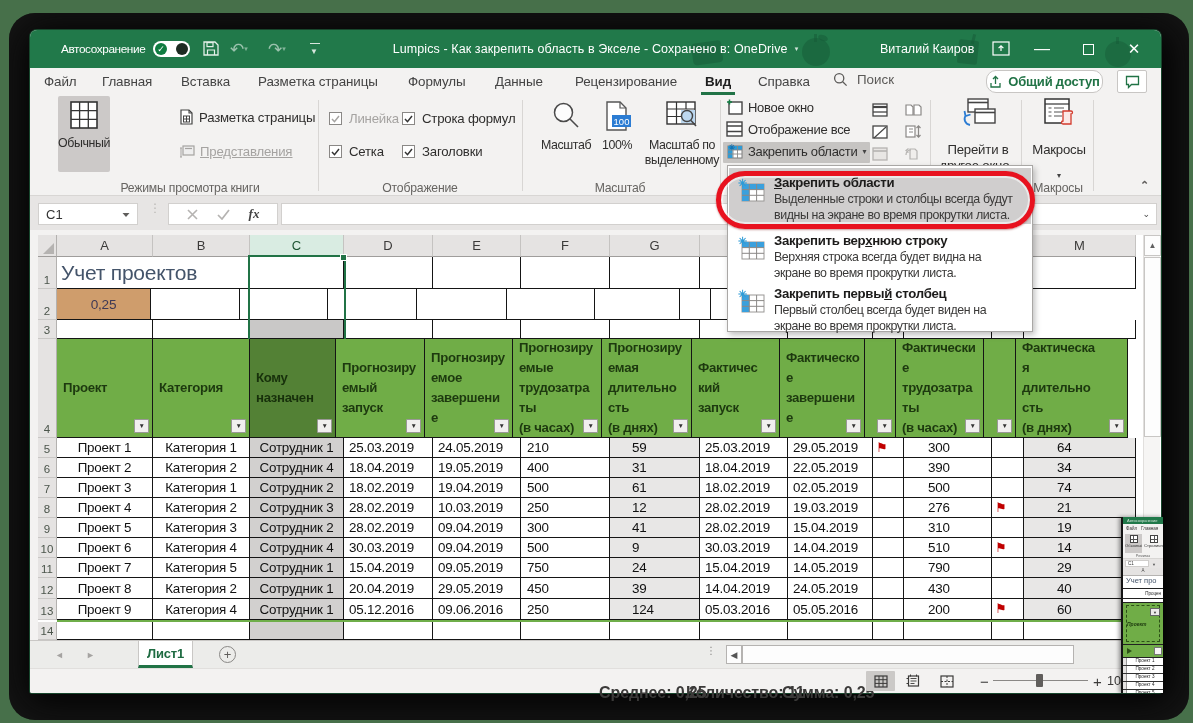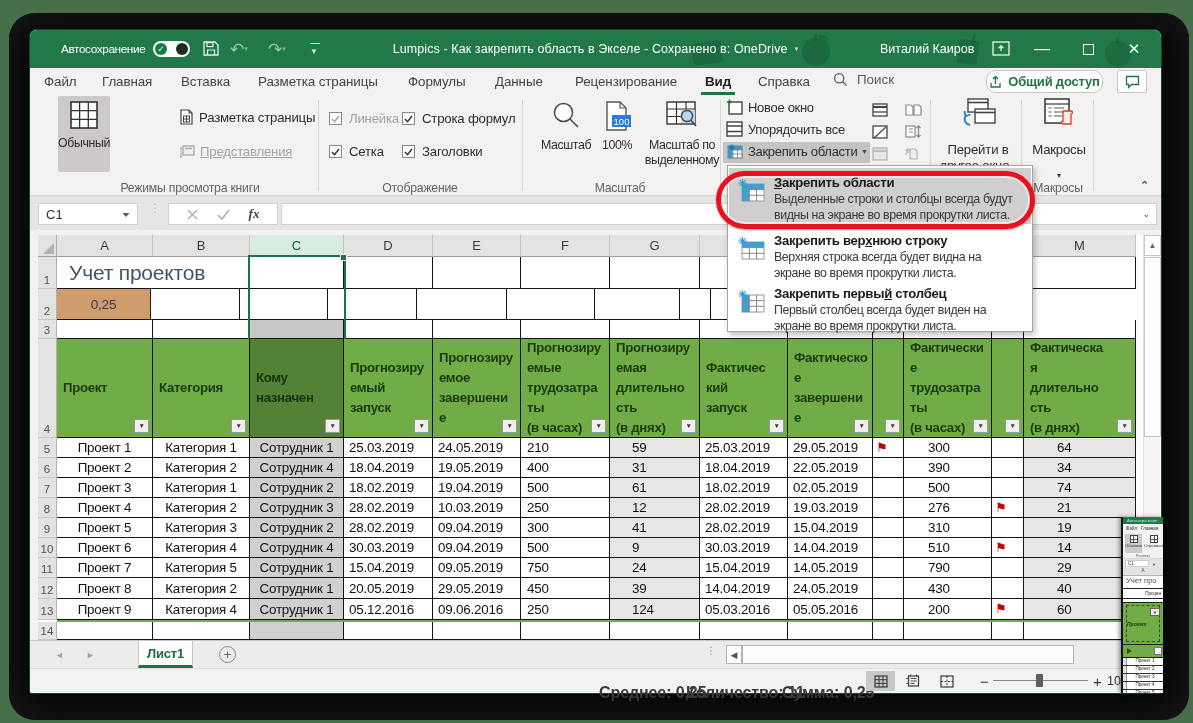--- a/index.html
+++ b/index.html
@@ -96,21 +96,21 @@
   .cD{width:89px; padding-left:5px;} .cE{width:88px; padding-left:5px;} .cF{width:89px; padding-left:6px;}
   .cG{width:90px; padding-left:22px; background:#e8e7e6;} .cH{width:88px; padding-left:5px;} .cI{width:85px; padding-left:5px;}
   .cJ{width:31px; padding-left:3px;} .cK{width:88px; padding-left:24px;} .cL{width:32px; padding-left:3px;}
   .cM{width:112px; padding-left:33px; background:#e8e7e6;}
   .datarows .grow { height:20px; }
   .datarows .grow:nth-of-type(8) , .datarows .grow:nth-of-type(9) { height:21px; }
   .flag { color:#c00000; font-size:13px; line-height:10px; }
   
   .row1 { height:32px; } .row2 { height:31px; } .row3 { height:19px; } .row4 { height:99px; } .row14 { height:18px; }
   .row1 .mergeAB { width:193px; border-right:none; border-bottom:1px solid #151515; display:flex; align-items:center; background:#fff; }
-  .sheet-title { font-size:21px; color:#44546a; padding-left:12px; letter-spacing:-0.2px; white-space:nowrap; }
+  .sheet-title { font-size:21px; color:#44546a; padding-left:4px; letter-spacing:-0.2px; white-space:nowrap; }
   .row2 .mergeAB { width:193px; border-bottom:1px solid #151515; display:flex; align-items:center; justify-content:flex-end; padding-right:6px; background:#fff; font-size:13.6px; color:#181818; }
   .c2orange { background:#cf9d6c !important; color:#3f3a55; justify-content:center; font-size:13.6px; }
   .c3gray { background:#c9c8c7 !important; }
   .topcell { border-right:1px solid #151515; border-bottom:1px solid #151515; background:#fff; flex:none; }
   .row3 .tA{width:96px;} .row3 .tB{width:97px;}
   
   .h4 { border-right:1px solid #151515; border-bottom:1px solid #151515; background:#70ad47; color:#1d390f; font-weight:bold;
         font-size:13.2px; line-height:20px; white-space:pre-line; position:relative; display:flex; align-items:center; padding-left:6px;
         flex:none; overflow:hidden; letter-spacing:-0.3px;}
   .h4 .fbtn { position:absolute; right:3px; bottom:4px; width:15px; height:14px; background:#f0efee; border:1px solid #9a9896; border-radius:1px;
@@ -361,21 +361,21 @@
         <rect x="3" y="3" width="13" height="12" fill="#fff" stroke="#444" stroke-width="1.4"></rect>
         <path d="M3.5 0.5 v5 M1 3 h5" stroke="#107c41" stroke-width="1.5"></path>
       </svg>
       <span>Новое окно</span>
     </div>
     <div class="win-row" style="left:696px;top:26px">
       <svg width="17" height="16" viewBox="0 0 17 16">
         <rect x="1" y="1" width="15" height="14" fill="#fff" stroke="#444" stroke-width="1.4"></rect>
         <path d="M1 5 h15 M1 10.5 h15" stroke="#444" stroke-width="1.4"></path>
       </svg>
-      <span>Упорядочить все</span>
+      <span>Отображение все</span>
     </div>
     <div class="win-row" style="left:696px;top:48px">
       <svg width="17" height="16" viewBox="0 0 17 16">
         <rect x="2" y="3" width="14" height="12" fill="#fff" stroke="#7a7a7a" stroke-width="1"></rect>
         <rect x="2" y="3" width="4.6" height="12" fill="#2e9bd6"></rect>
           <rect x="2" y="3" width="14" height="4" fill="#2e9bd6"></rect>
         <path d="M7 3 v12 M11.5 3 v12 M2 7 h14 M2 11 h14" stroke="#888" stroke-width="0.9"></path>
         <text x="2.5" y="6.5" font-size="8" fill="#1273b4" font-weight="bold">✳</text>
       </svg>
       <span>Закрепить области</span>
@@ -538,21 +538,21 @@
         <div class="cell cJ"></div>
         <div class="cell cK" style="padding:0"></div>
         <div class="cell cL"></div>
         <div class="cell cM" style="background:#fff"></div>
     </div>
 
     <div class="grow row4">
       <div class="rh">4</div>
       <div class="h4" style="width:96px"><span>Проект</span><span class="fbtn">▼</span></div>
       <div class="h4" style="width:97px"><span>Категория</span><span class="fbtn">▼</span></div>
-      <div class="h4 dark" style="width:94px"><span>Кому
+      <div class="h4 dark" style="width:86px"><span>Кому
 назначен</span><span class="fbtn">▼</span></div>
       <div class="h4" style="width:89px"><span>Прогнозиру
 емый
 запуск</span><span class="fbtn">▼</span></div>
       <div class="h4" style="width:88px"><span>Прогнозиру
 емое
 завершени
 е</span><span class="fbtn">▼</span></div>
       <div class="h4" style="width:89px"><span>Прогнозиру
 емые
@@ -703,21 +703,21 @@
           <div class="cell cJ"></div>
           <div class="cell cK">790</div>
           <div class="cell cL"></div>
           <div class="cell cM">29</div>
         </div>
         <div class="grow">
           <div class="rh">12</div>
           <div class="cell cA">Проект 8</div>
           <div class="cell cB">Категория 2</div>
           <div class="cell cC">Сотрудник 1</div>
-          <div class="cell cD">20.05.2019</div>
+          <div class="cell cD">20.04.2019</div>
           <div class="cell cE">29.05.2019</div>
           <div class="cell cF">450</div>
           <div class="cell cG">39</div>
           <div class="cell cH">14.04.2019</div>
           <div class="cell cI">24.05.2019</div>
           <div class="cell cJ"></div>
           <div class="cell cK">430</div>
           <div class="cell cL"></div>
           <div class="cell cM">40</div>
         </div>

